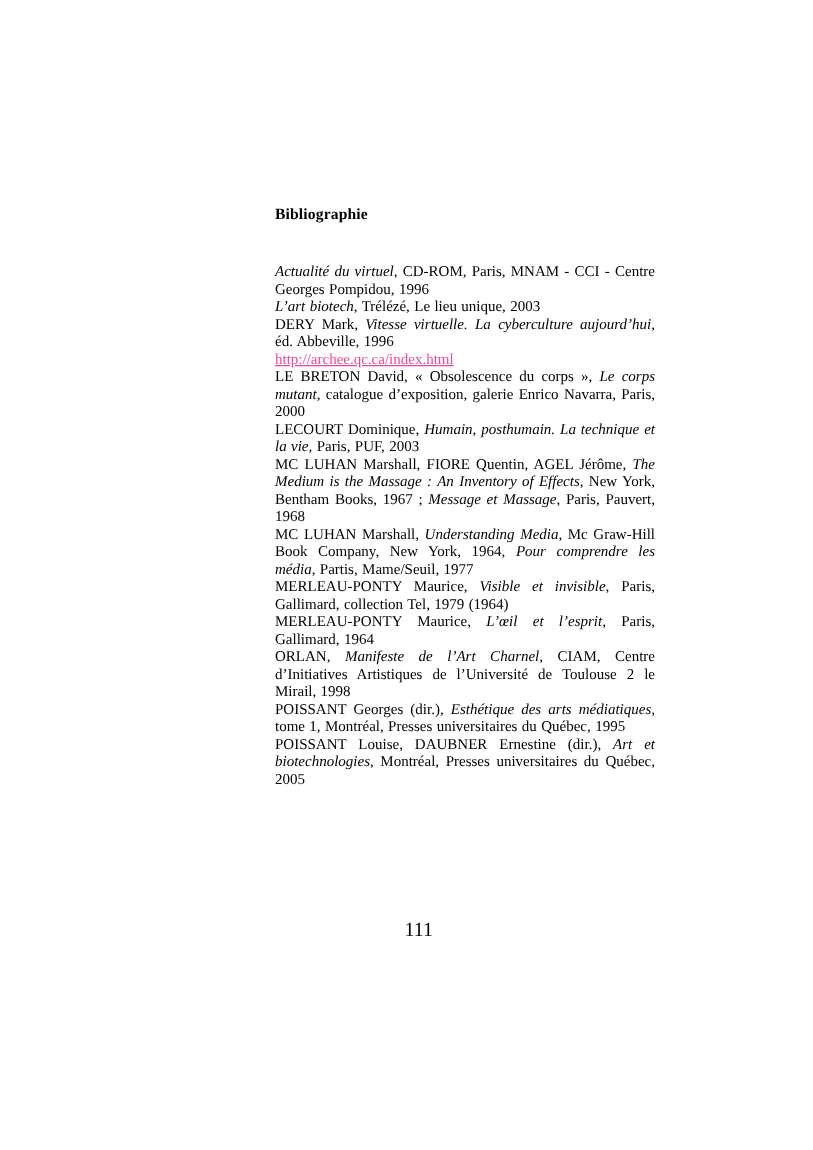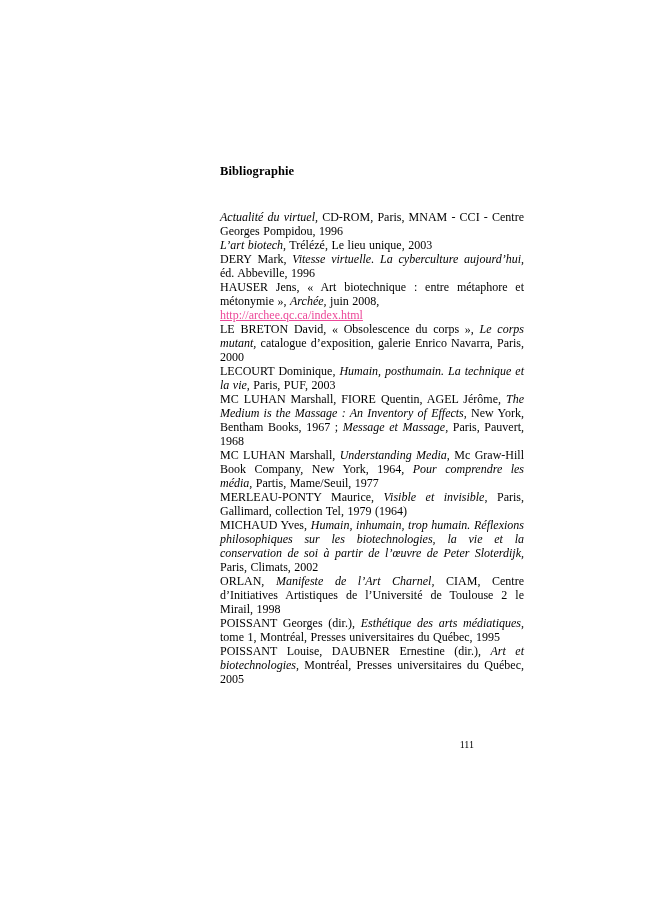--- a/index.html
+++ b/index.html
@@ -39,45 +39,44 @@
   }
   .it {
     font-style: italic;
   }
   .entry a {
     color: #ec4899;
     text-decoration: underline;
   }
   .page-number {
     position: absolute;
-    left: 170px;
+    left: 183px;
     top: 737px;
     width: 304px;
-    text-align: right;
-    font-size: 10px;
+    text-align: center;
+    font-size: 16px;
     line-height: 15px;
   }
 </style>
 </head>
 <body>
 
 <div class="page">
   <div class="text-block">
     <h1 class="heading">Bibliographie</h1>
     <div>
         <p class="entry"><span class="it">Actualité du virtuel,</span><span> CD-ROM, Paris, MNAM - CCI - Centre Georges Pompidou, 1996</span></p>
         <p class="entry"><span class="it">L’art biotech</span><span>, Trélézé, Le lieu unique, 2003</span></p>
         <p class="entry"><span>DERY Mark, </span><span class="it">Vitesse virtuelle. La cyberculture aujourd’hui</span><span>, éd. Abbeville, 1996</span></p>
-        <p class="entry"><span>HAUSER Jens, « Art biotechnique : entre métaphore et métonymie », </span><span class="it">Archée,</span><span> juin 2008,</span></p>
         <p class="entry"><a href="#">http://archee.qc.ca/index.html</a></p>
         <p class="entry"><span>LE BRETON David, « Obsolescence du corps », </span><span class="it">Le corps mutant,</span><span> catalogue d’exposition, galerie Enrico Navarra, Paris, 2000</span></p>
         <p class="entry"><span>LECOURT Dominique, </span><span class="it">Humain, posthumain. La technique et la vie</span><span>, Paris, PUF, 2003</span></p>
         <p class="entry"><span>MC LUHAN Marshall, FIORE Quentin, AGEL Jérôme, </span><span class="it">The Medium is the Massage : An Inventory of Effects</span><span>, New York, Bentham Books, 1967 ; </span><span class="it">Message et Massage</span><span>, Paris, Pauvert, 1968</span></p>
         <p class="entry"><span>MC LUHAN Marshall, </span><span class="it">Understanding Media</span><span>, Mc Graw-Hill Book Company, New York, 1964, </span><span class="it">Pour comprendre les média</span><span>, Partis, Mame/Seuil, 1977</span></p>
         <p class="entry"><span>MERLEAU-PONTY Maurice, </span><span class="it">Visible et invisible</span><span>, Paris, Gallimard, collection Tel, 1979 (1964)</span></p>
-        <p class="entry"><span>MICHAUD Yves, </span><span class="it">Humain, inhumain, trop humain. Réflexions philosophiques sur les biotechnologies, la vie et la conservation de soi à partir de l’œuvre de Peter Sloterdijk,</span><span> Paris, Climats, 2002</span></p>
+        <p class="entry"><span>MERLEAU-PONTY Maurice, </span><span class="it">L’œil et l’esprit</span><span>, Paris, Gallimard, 1964</span></p>
         <p class="entry"><span>ORLAN, </span><span class="it">Manifeste de l’Art Charnel,</span><span> CIAM, Centre d’Initiatives Artistiques de l’Université de Toulouse 2 le Mirail, 1998</span></p>
         <p class="entry"><span>POISSANT Georges (dir.), </span><span class="it">Esthétique des arts médiatiques</span><span>, tome 1, Montréal, Presses universitaires du Québec, 1995</span></p>
         <p class="entry"><span>POISSANT Louise, DAUBNER Ernestine (dir.), </span><span class="it">Art et biotechnologies</span><span>, Montréal, Presses universitaires du Québec, 2005</span></p>
       </div>
   </div>
   <div class="page-number">111</div>
 </div>
 
 </body></html>

